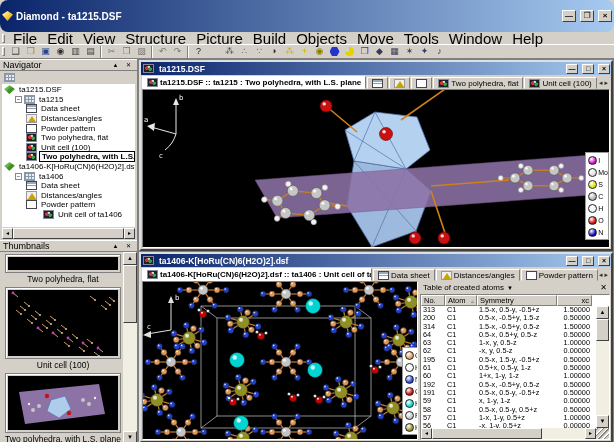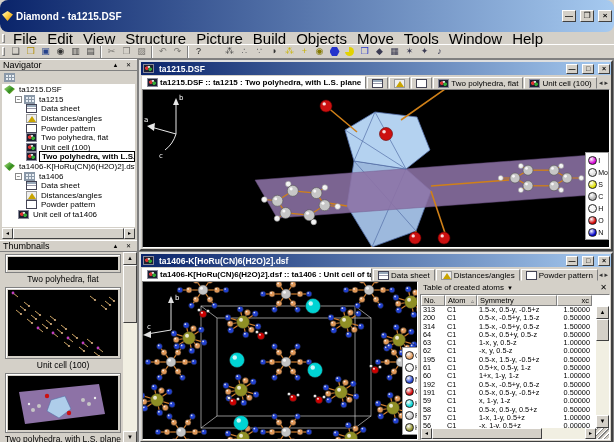--- a/index.html
+++ b/index.html
@@ -302,21 +302,21 @@
               <span class="tlab">Data sheet</span>
             </div>
             <div class="trow" style="padding-left: 24px;">
               <span class="ti ti-angles"></span>
               <span class="tlab">Distances/angles</span>
             </div>
             <div class="trow" style="padding-left: 24px;">
               <span class="ti ti-powder"></span>
               <span class="tlab">Powder pattern</span>
             </div>
-            <div class="trow" style="padding-left: 16px;">
+            <div class="trow" style="padding-left: 41px;">
               <span class="ti ti-picture"></span>
               <span class="tlab">Unit cell of ta1406</span>
             </div>
           </div>
         <div class="hscroll">
           <span class="sbtn out">◂</span>
           <span class="sthumb out" style="flex:1"></span>
           <span class="sbtn out">▸</span>
         </div>
       </div>

